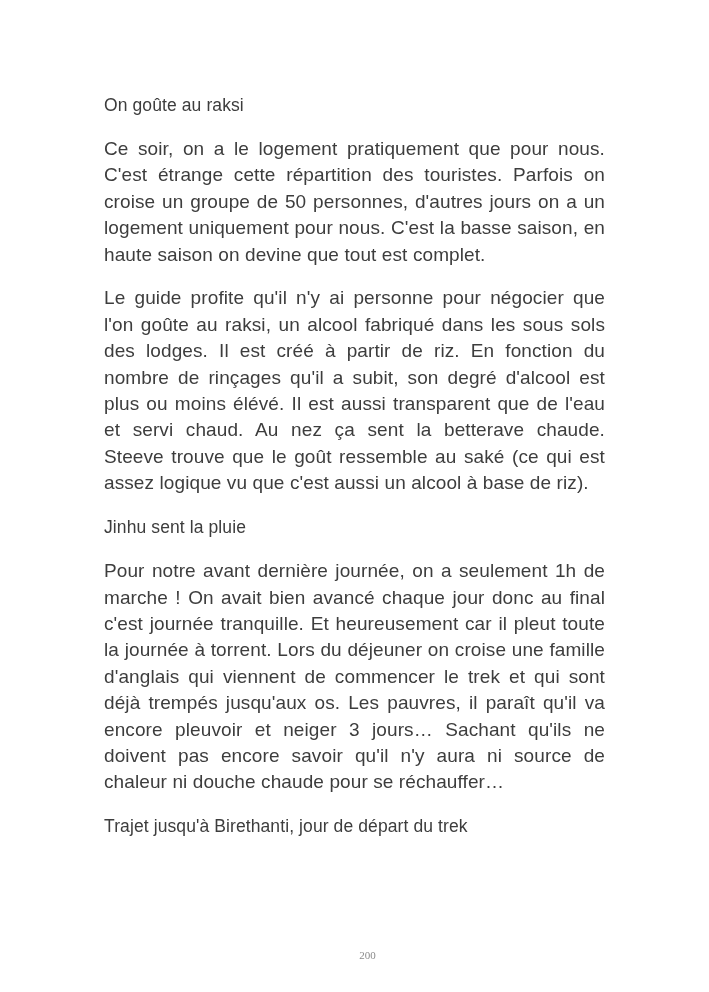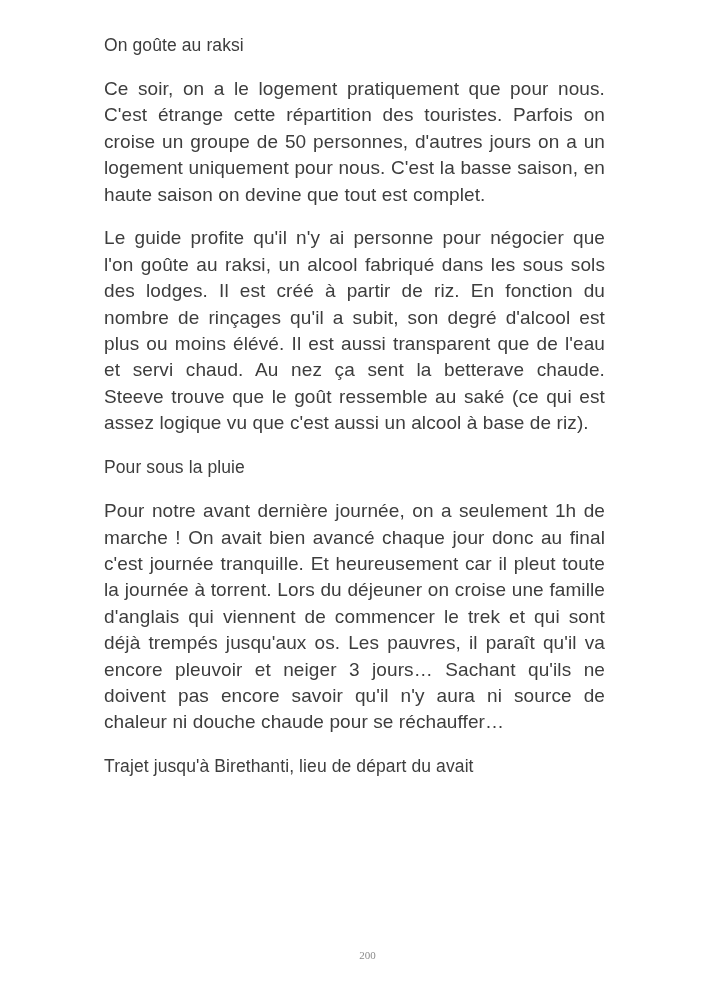--- a/index.html
+++ b/index.html
@@ -9,21 +9,21 @@
   body {
     width: 709px;
     height: 992px;
     background: #ffffff;
     font-family: "Liberation Sans", sans-serif;
     color: #3d3d3d;
     position: relative;
     overflow: hidden;
   }
   .content {
-    padding: 32px 104px 0 104px;
+    padding: 92px 104px 0 104px;
     box-sizing: border-box;
   }
   .block {
     margin: 0 0 17.5px 0;
     font-size: 19px;
     line-height: 26.4px;
     font-weight: 400;
     letter-spacing: 0.1px;
   }
   .heading {
@@ -49,20 +49,20 @@
 <body>
 
 <div class="content">
   <div class="block heading">On goûte au raksi</div>
 
   <p class="block paragraph">Ce soir, on a le logement pratiquement que pour nous. C'est étrange cette répartition des touristes. Parfois on croise un groupe de 50 personnes, d'autres jours on a un logement uniquement pour nous. C'est la basse saison, en haute saison on devine que tout est complet.</p>
 
   <p class="block paragraph">Le guide profite qu'il n'y ai personne pour négocier que l'on goûte au raksi, un alcool fabriqué dans les sous sols des lodges. Il est créé à partir de riz. En fonction du nombre de rinçages qu'il a subit, son degré d'alcool est plus ou moins élévé. Il est aussi transparent que de l'eau et servi chaud. Au nez ça sent la betterave chaude. Steeve trouve que le goût ressemble au saké (ce qui est assez logique vu que c'est aussi un alcool à base de riz).</p>
 
 
-  <div class="block heading">Pour sous la pluie</div>
+  <div class="block heading">Jinhu sent la pluie</div>
 
   <p class="block paragraph">Pour notre avant dernière journée, on a seulement 1h de marche ! On avait bien avancé chaque jour donc au final c'est journée tranquille. Et heureusement car il pleut toute la journée à torrent. Lors du déjeuner on croise une famille d'anglais qui viennent de commencer le trek et qui sont déjà trempés jusqu'aux os. Les pauvres, il paraît qu'il va encore pleuvoir et neiger 3 jours… Sachant qu'ils ne doivent pas encore savoir qu'il n'y aura ni source de chaleur ni douche chaude pour se réchauffer…</p>
 
-  <div class="block heading">Trajet jusqu'à Birethanti, lieu de départ du avait</div>
+  <div class="block heading">Trajet jusqu'à Birethanti, jour de départ du trek</div>
 </div>
 
 <div class="page-number">200</div>
 
 </body></html>

